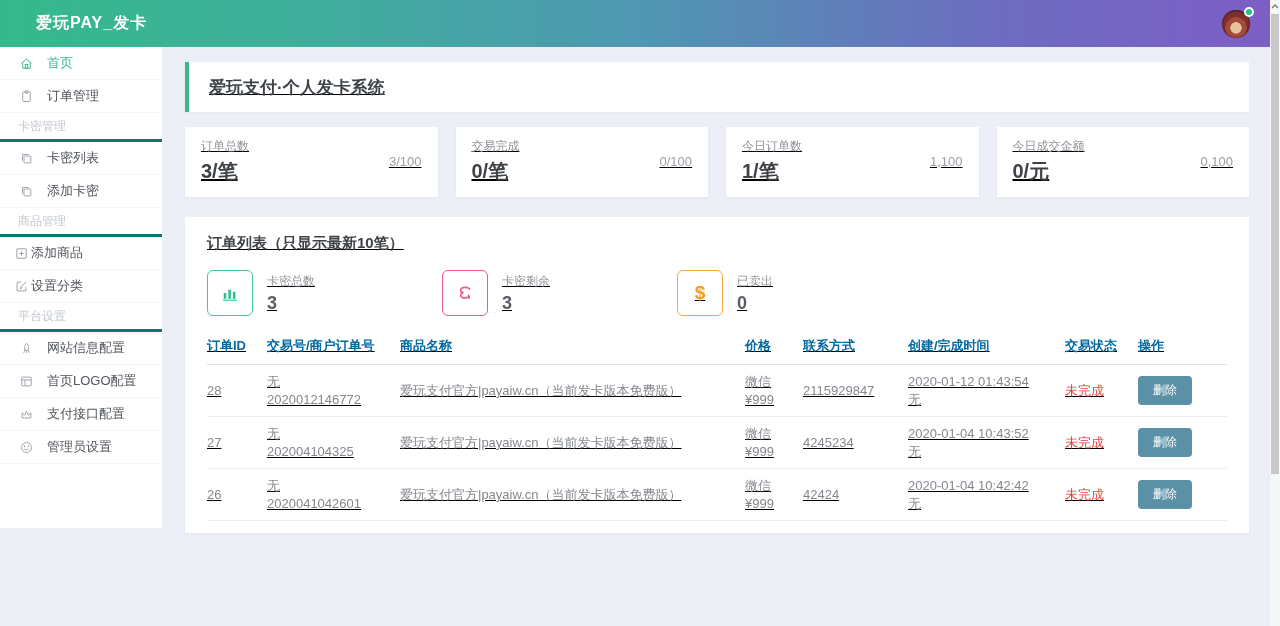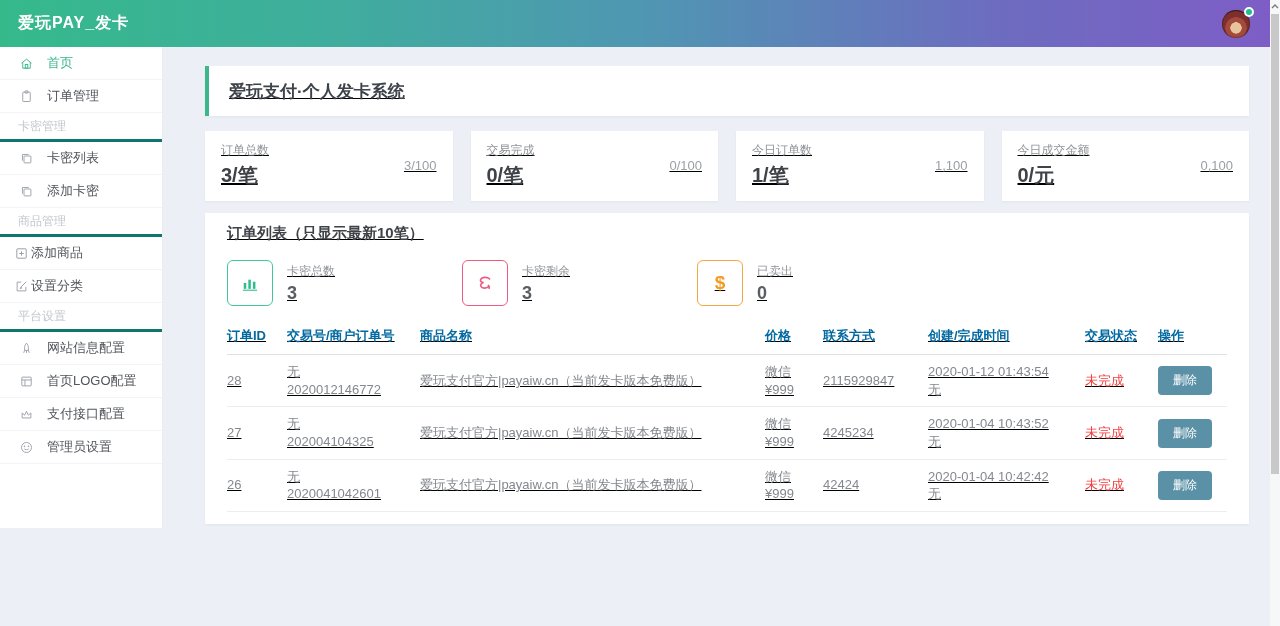--- a/index.html
+++ b/index.html
@@ -6,33 +6,33 @@
   html,body { width:1280px; height:626px; }
   body {
     font-family:"Liberation Sans","DejaVu Sans",sans-serif;
     background:#edeff6; overflow:hidden; position:relative;
   }
   
   .topbar {
     height:47px; display:flex; align-items:center;
     background:linear-gradient(90deg,#35b98b 0%,#3fae9d 25%,#4f97b2 50%,#6d6cc0 78%,#7e5dc6 100%);
   }
-  .logo { width:163px; padding-left:18px; color:#fff; font-size:16px; font-weight:bold; letter-spacing:1px; white-space:nowrap; }
+  .logo { width:163px; padding-left:36px; color:#fff; font-size:16px; font-weight:bold; letter-spacing:1px; white-space:nowrap; }
   .avatar-wrap { margin-left:auto; margin-right:30px; position:relative; width:28px; height:28px; }
   .avatar {
     width:28px; height:28px; border-radius:50%;
     background:radial-gradient(circle at 50% 64%, #e8c49c 0 24%, #a34a3c 26% 46%, #7c2f2c 48% 72%, #55201f 74%);
     box-shadow:inset 0 0 0 1px rgba(0,0,0,.25);
   }
   .avatar-badge {
     position:absolute; top:-3px; right:-4px; width:10px; height:10px; border-radius:50%;
     background:#1fbf92; border:2px solid #fff;
   }
   
-  .page { display:flex; align-items:center;gap:20px; }
+  .page { display:flex; align-items:flex-start; }
   .sidebar { width:163px; min-width:163px; background:#fff; height:481px; border-right:1px solid #ececf0; }
   .side-item {
     display:flex; align-items:center; height:33px; padding-left:18px;
     font-size:13px; color:#51555b; border-bottom:1px solid #f4f4f6; cursor:pointer;
   }
   .side-item .ic { width:16px; height:16px; margin-right:13px; color:#9aa0a8; display:flex; align-items:center; justify-content:center; }
   .side-item.tight { padding-left:13px; }
   .side-item.tight .ic { margin-right:2px; }
   .side-item.active, .side-item.active .ic { color:#3bb78a; }
   .side-section {
@@ -41,27 +41,27 @@
   }
   .main { flex:1; padding:15px 31px 0 22px; }
   
   .card { background:#fff; border-radius:0; box-shadow:0 1px 2px rgba(40,50,80,.05);text-decoration:underline; }
   .welcome { border-left:4px solid #3bb78a; padding:14px 20px 13px; margin-bottom:15px; }
   .welcome h1 { font-size:17px; color:#3e4249; font-weight:bold; }
   .welcome .sub { margin-top:9px; font-size:12px; }
   .sub .green { color:#3bb78a; cursor:pointer; }
   .sub .muted { color:#a6aab0; }
   
-  .stats { display:flex; gap:18px; margin-bottom:12px; }
+  .stats { display:flex; gap:18px; margin-bottom:20px; }
   .stat { flex:1; padding:11px 16px 12px; display:flex; justify-content:space-between; align-items:center; }
   .stat .lbl { font-size:12px; color:#8f9399; }
   .stat .val { font-size:20px; font-weight:bold; color:#3f4348; margin-top:3px; }
   .stat .sub { font-size:13px; color:#9a9ea5; }
   
-  .orders { padding:11px 22px 12px; }
+  .orders { padding:17px 22px 12px; }
   .orders h2 { font-size:15px; font-weight:bold; color:#3f4348; }
   .minis { display:flex; margin:17px 0 4px; }
   .mini { display:flex; align-items:center; width:235px; }
   .mini-box { width:46px; height:46px; border:1px solid; border-radius:6px; display:flex; align-items:center; justify-content:center; margin-right:14px; }
   .mini-box.g { border-color:#43c89b; color:#2fbd8c; }
   .mini-box.p { border-color:#ee5b82; color:#ee5b82; }
   .mini-box.o { border-color:#f3a842; color:#f59a23; font-size:19px; font-weight:bold; }
   .mini .lbl { font-size:12px; color:#8f9399; }
   .mini .val { font-size:18px; font-weight:bold; color:#5a5e64; margin-top:3px; }
   

